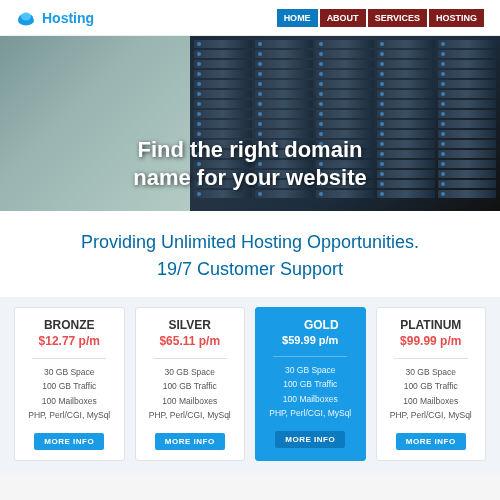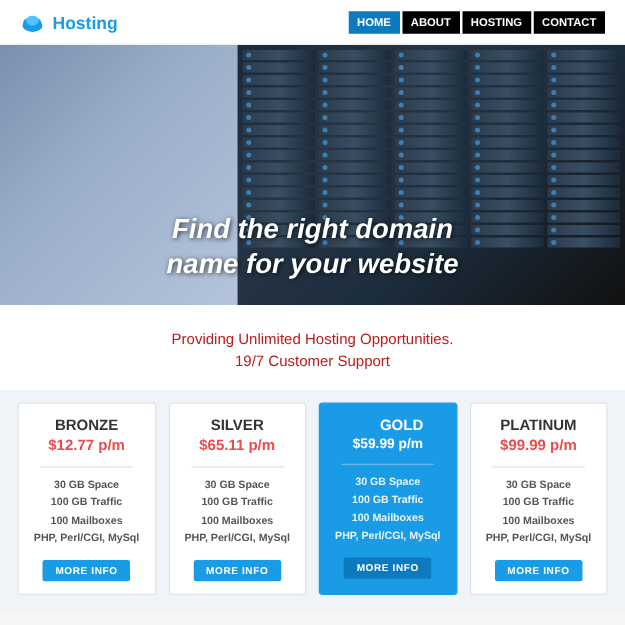--- a/index.html
+++ b/index.html
@@ -31,36 +31,35 @@
     }
     .nav {
       display: flex;
       gap: 2px;
       align-items: flex-end;
     }
     .nav-item {
       font-size: 9px;
       padding: 4px 7px;
       color: #fff;
-      background: #000000;
+      background: #7f1d1d;
       cursor: pointer;
       text-transform: uppercase;
       font-weight: bold;
     }
     .nav-item.active {
       background: #0d7abf;
     }
 
     
     .hero {
       position: relative;
-      height: 208px;
+      height: 175px;
       overflow: hidden;
-      background: #1d4ed8;
-      font-style: italic;
+      background: #15803d;
     }
     .hero-bg {
       position: absolute;
       inset: 0;
       display: flex;
       width: 100%;
       height: 100%;
     }
     .hero-left {
       width: 38%;
@@ -114,22 +113,22 @@
       font-size: 22px;
       font-weight: bold;
       line-height: 1.25;
     }
 
     
     .subtitle-section {
       background: #fff;
       text-align: center;
       padding: 18px 20px 14px;
-      color: #b91c1c;
-      font-size: 12px;
+      color: #0369a1;
+      font-size: 18px;
       line-height: 1.5;
     }
 
     
     .pricing-section {
       background: #f0f4f8;
       padding: 10px 14px 14px;
       display: flex;
       gap: 10px;
       justify-content: center;
@@ -165,21 +164,20 @@
     }
     .plan-card.highlight .plan-price { color: #fff; font-size: 11px; }
     .plan-features {
       list-style: none;
       font-size: 8.5px;
       color: #555;
       text-align: center;
       line-height: 1.7;
       margin-bottom: 10px;
       width: 100%;
-      font-weight: bold;
     }
     .plan-card.highlight .plan-features { color: #e8f4ff; }
     .plan-divider {
       width: 80%;
       height: 1px;
       background: #e0e0e0;
       margin: 4px auto 6px;
     }
     .plan-card.highlight .plan-divider { background: rgba(255,255,255,0.3); }
     .more-info-btn {
@@ -207,22 +205,22 @@
       <ellipse cx="20" cy="20" rx="16" ry="10" fill="#1a9be6"></ellipse>
       <ellipse cx="14" cy="16" rx="9" ry="8" fill="#1a9be6"></ellipse>
       <ellipse cx="26" cy="15" rx="8" ry="7" fill="#1a9be6"></ellipse>
       <ellipse cx="20" cy="12" rx="10" ry="8" fill="#4dc3ff"></ellipse>
     </svg>
     <span class="logo-text">Hosting</span>
   </div>
   <nav class="nav">
   <div class="nav-item active">Home</div>
       <div class="nav-item">About</div>
+      <div class="nav-item">Services</div>
       <div class="nav-item">Hosting</div>
-      <div class="nav-item">Contact</div>
     </nav>
 </header>
 
 <section class="hero">
   <div class="hero-bg">
     <div class="hero-left"></div>
     <div class="hero-right"></div>
   </div>
   <div class="rack-overlay">
     <div class="rack-col">

